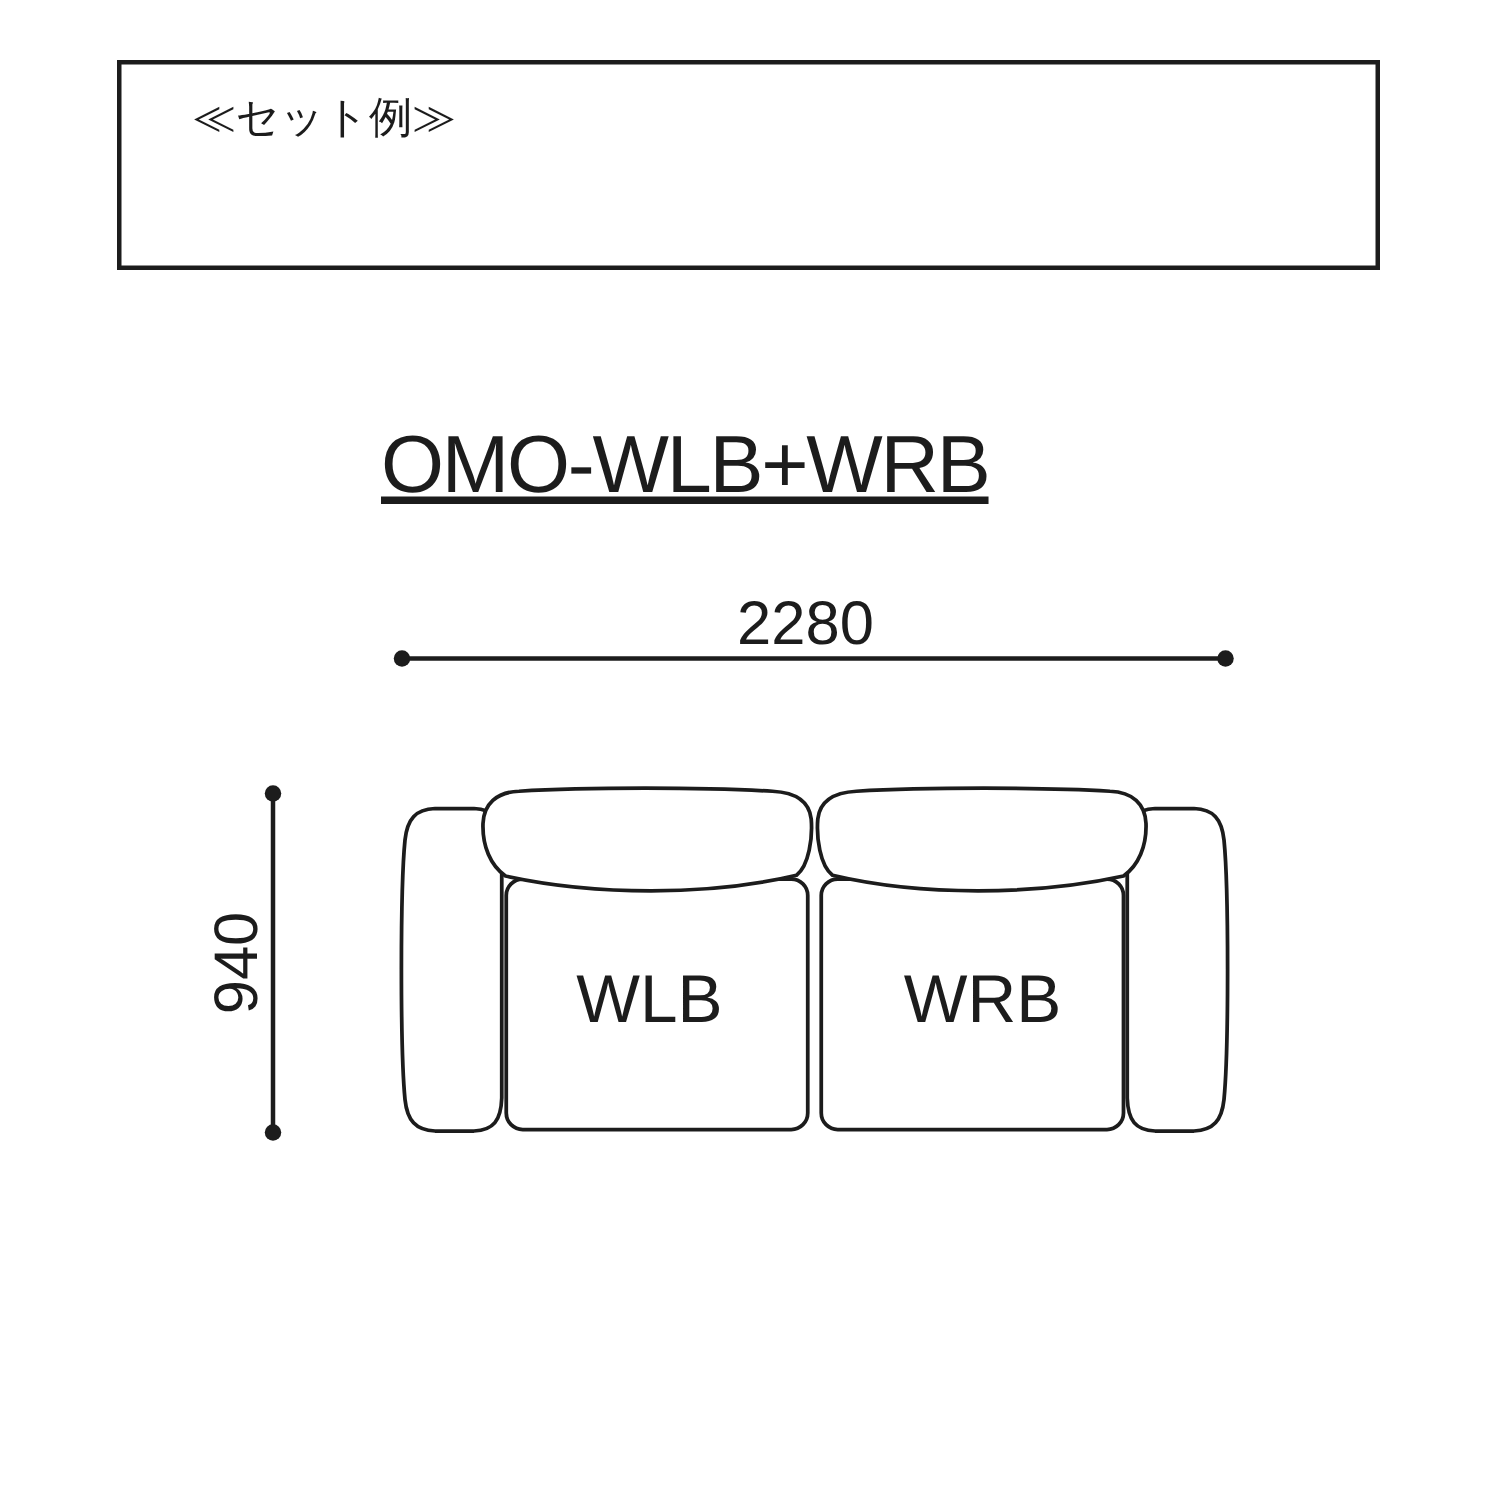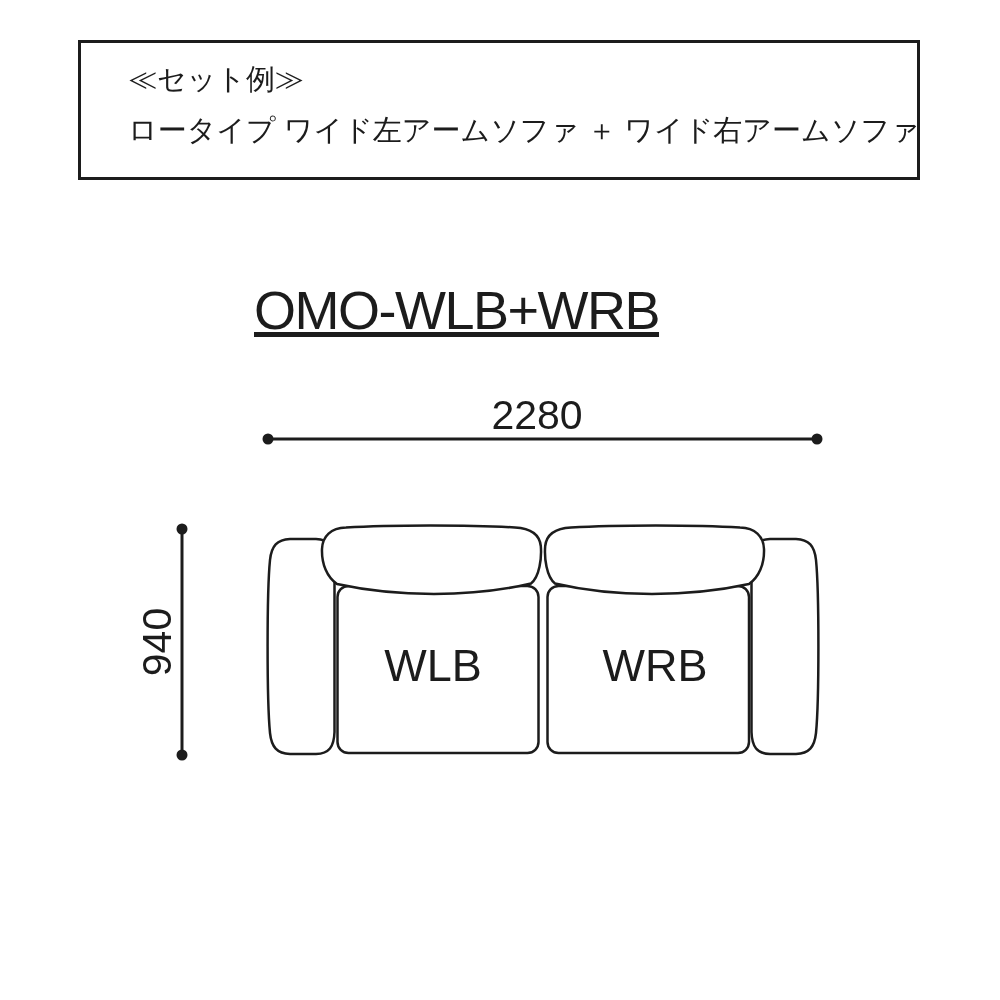--- a/index.html
+++ b/index.html
@@ -80,21 +80,20 @@
     stroke: none;
   }
 </style>
 </head>
 <body>
 
 <div class="stage">
 
   <div class="header-box">
     <div class="header-line1">≪セット例≫</div>
-    <div class="header-line2">ロータイプ ワイド左アームソファ ＋ ワイド右アームソファ</div>
   </div>
 
   <div class="model-title">OMO-WLB+WRB</div>
 
   <svg class="diagram-svg" viewBox="0 0 1000 1000" xmlns="http://www.w3.org/2000/svg">
 
     <g>
       <line class="dim-line" x1="268" y1="439" x2="817" y2="439"></line>
       <circle class="dim-dot" cx="268" cy="439" r="5.5"></circle>
       <circle class="dim-dot" cx="817" cy="439" r="5.5"></circle>

